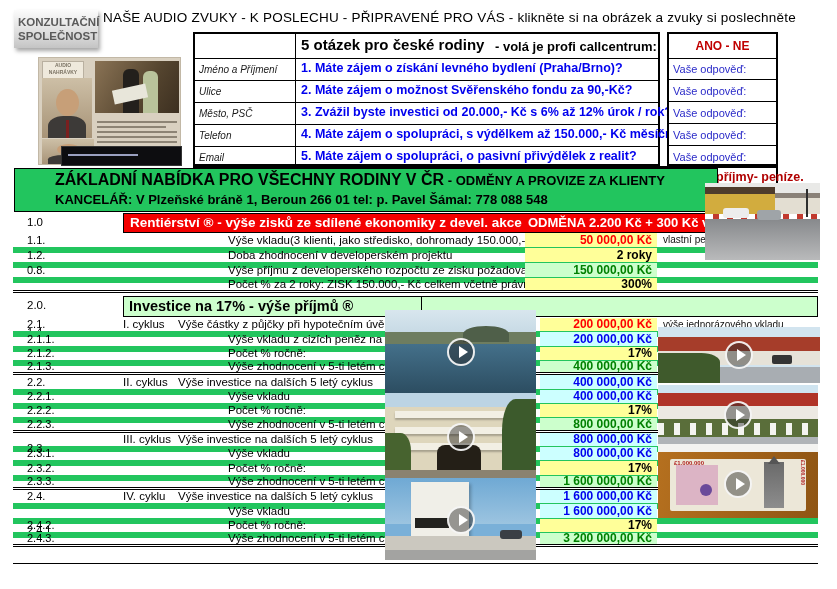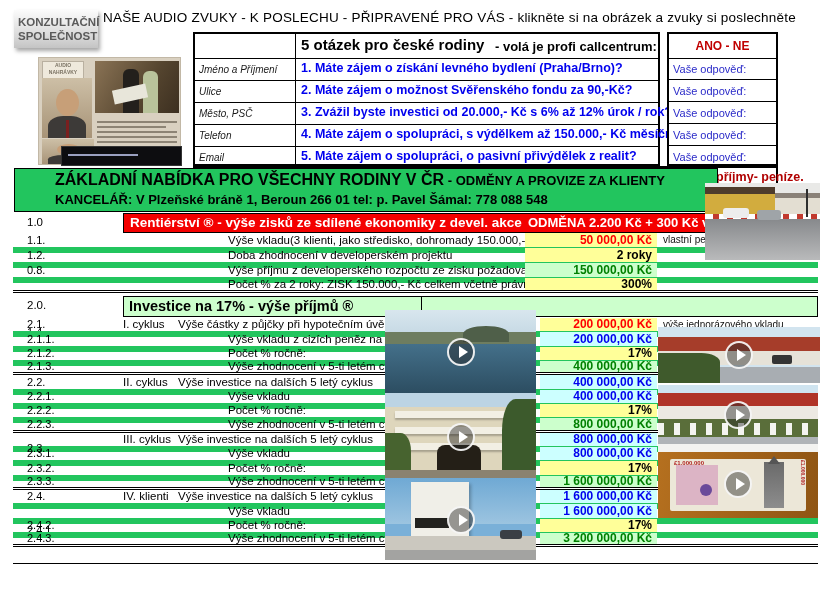--- a/index.html
+++ b/index.html
@@ -319,21 +319,21 @@
         <span class="rdesc" style="line-height: 14px; left: 215px;">Počet % ročně:</span>
         <span class="rval" style="line-height: 14px; left: 527px; width: 117px; height: 14px; background: rgb(255, 255, 153); color: rgb(0, 0, 0);">17%</span>
       </div>
       <div class="drow dbl" style="top: 476px; height: 11px;">
         <span class="rnum" style="line-height: 11px;">2.3.3.</span>
         <span class="rdesc" style="line-height: 11px; left: 215px;">Výše zhodnocení v 5-ti letém cyklu 11.-15.  rok</span>
         <span class="rval" style="line-height: 11px; left: 527px; width: 117px; height: 11px; background: rgb(204, 255, 204); color: rgb(0, 128, 0);">1 600 000,00 Kč</span>
       </div>
       <div class="drow" style="top: 490px; height: 13px;">
         <span class="rnum" style="line-height: 13px;">2.4.</span>
-        <span class="rcyc" style="line-height: 13px;">IV. klienti</span>
+        <span class="rcyc" style="line-height: 13px;">IV. cyklu</span>
         <span class="rdesc" style="line-height: 13px; left: 165px;">Výše investice na dalších 5 letý cyklus</span>
         <span class="rval" style="line-height: 13px; left: 527px; width: 117px; height: 13px; background: rgb(204, 255, 255); color: rgb(0, 0, 238);">1 600 000,00 Kč</span>
       </div>
       <div class="drow" style="top: 504px; height: 14px;">
         <span class="rnum" style="line-height: 14px; margin-top: 19px;">2.4.1.</span>
         <span class="rdesc" style="line-height: 14px; left: 215px;">Výše vkladu</span>
         <span class="rval" style="line-height: 14px; left: 527px; width: 117px; height: 14px; background: rgb(204, 255, 255); color: rgb(0, 0, 238);">1 600 000,00 Kč</span>
       </div>
       <div class="drow" style="top: 519px; height: 13px;">
         <span class="rnum" style="line-height: 13px;">2.4.2.</span>

